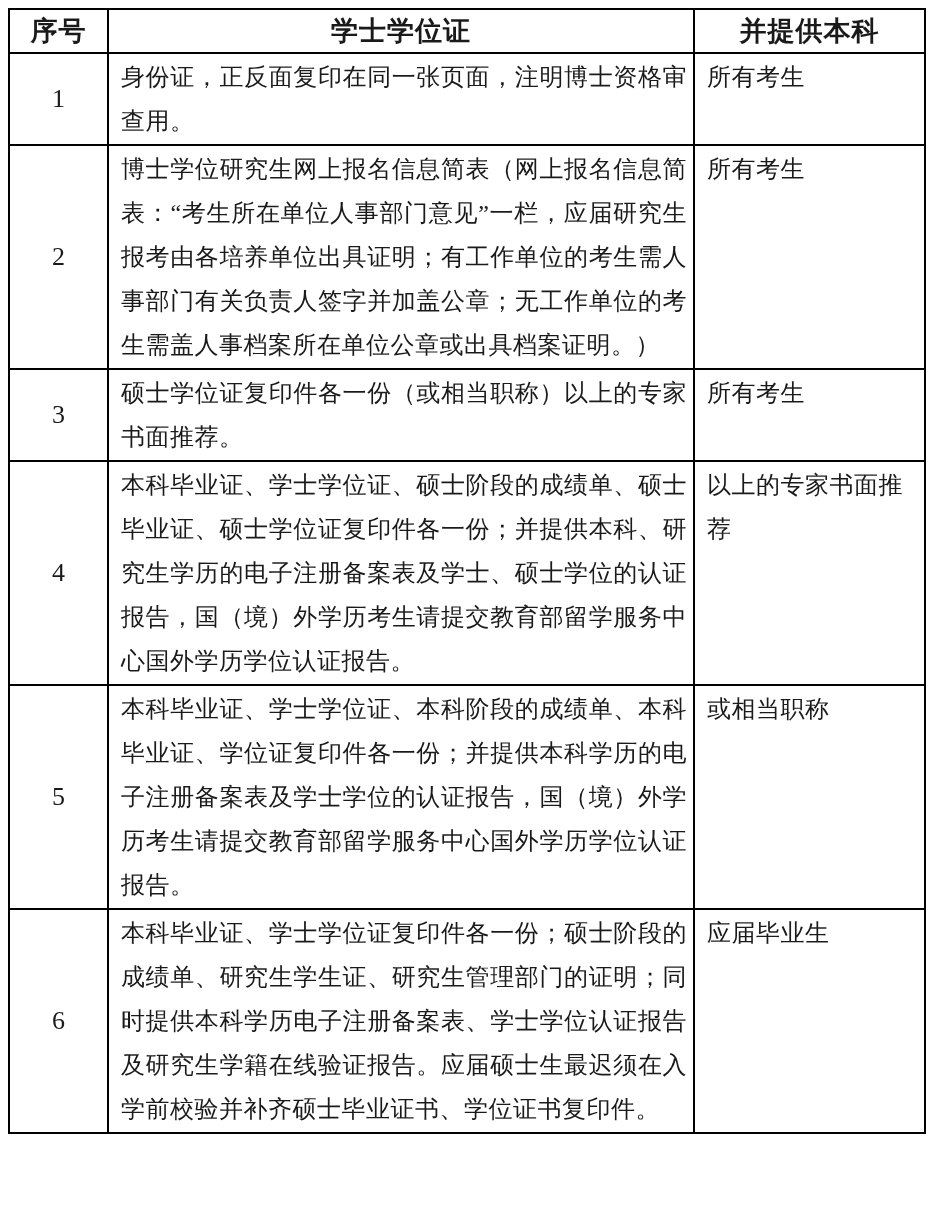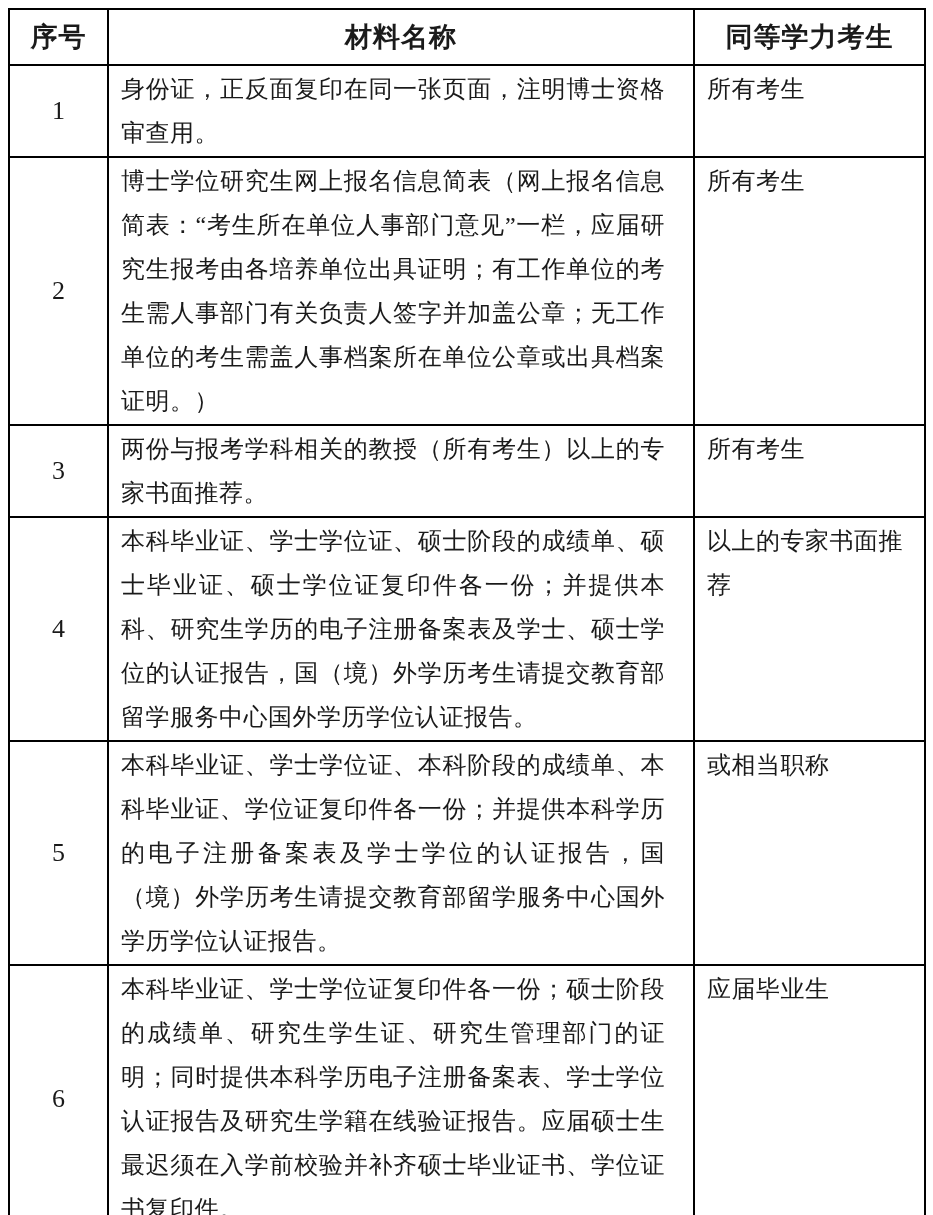--- a/index.html
+++ b/index.html
@@ -25,34 +25,34 @@
   .doc-table th, .doc-table td {
     border: 2px solid #000000;
     box-sizing: border-box;
     overflow: hidden;
   }
   .doc-table th {
     font-size: 27px;
     font-weight: bold;
     text-align: center;
     vertical-align: middle;
-    height: 56px;
+    height: 44px;
     letter-spacing: 1px;
     padding: 0 4px;
   }
   td.cell-no {
     text-align: center;
     vertical-align: middle;
     font-size: 26px;
     padding: 2px;
   }
   td.cell-material {
     font-size: 24px;
     line-height: 44px;
-    padding: 1px 28px 1px 12px;
+    padding: 1px 6px 1px 12px;
     text-align: justify;
     text-align-last: left;
     vertical-align: middle;
     letter-spacing: 0.5px;
   }
   td.cell-candidates {
     font-size: 24px;
     line-height: 44px;
     padding: 1px 16px 1px 12px;
     text-align: left;
@@ -74,38 +74,38 @@
 
 <table class="doc-table">
   <colgroup>
     <col style="width:99px">
     <col style="width:586px">
     <col style="width:231px">
   </colgroup>
   <thead>
     <tr>
       <th>序号</th>
-      <th>材料名称</th>
-      <th>同等学力考生</th>
+      <th>学士学位证</th>
+      <th>并提供本科</th>
     </tr>
   </thead>
   <tbody>
       <tr>
         <td class="cell-no">1</td>
         <td class="cell-material">身份证，正反面复印在同一张页面，注明博士资格审查用。</td>
         <td class="cell-candidates">所有考生</td>
       </tr>
       <tr>
         <td class="cell-no">2</td>
         <td class="cell-material">博士学位研究生网上报名信息简表（网上报名信息简表：“考生所在单位人事部门意见”一栏，应届研究生报考由各培养单位出具证明；有工作单位的考生需人事部门有关负责人签字并加盖公章；无工作单位的考生需盖人事档案所在单位公章或出具档案证明。）</td>
         <td class="cell-candidates">所有考生</td>
       </tr>
       <tr>
         <td class="cell-no">3</td>
-        <td class="cell-material">两份与报考学科相关的教授（所有考生）以上的专家书面推荐。</td>
+        <td class="cell-material">硕士学位证复印件各一份（或相当职称）以上的专家书面推荐。</td>
         <td class="cell-candidates">所有考生</td>
       </tr>
       <tr>
         <td class="cell-no">4</td>
         <td class="cell-material">本科毕业证、学士学位证、硕士阶段的成绩单、硕士毕业证、硕士学位证复印件各一份；并提供本科、研究生学历的电子注册备案表及学士、硕士学位的认证报告，国（境）外学历考生请提交教育部留学服务中心国外学历学位认证报告。</td>
         <td class="cell-candidates">以上的专家书面推荐</td>
       </tr>
       <tr>
         <td class="cell-no">5</td>
         <td class="cell-material">本科毕业证、学士学位证、本科阶段的成绩单、本科毕业证、学位证复印件各一份；并提供本科学历的电子注册备案表及学士学位的认证报告，国（境）外学历考生请提交教育部留学服务中心国外学历学位认证报告。</td>

